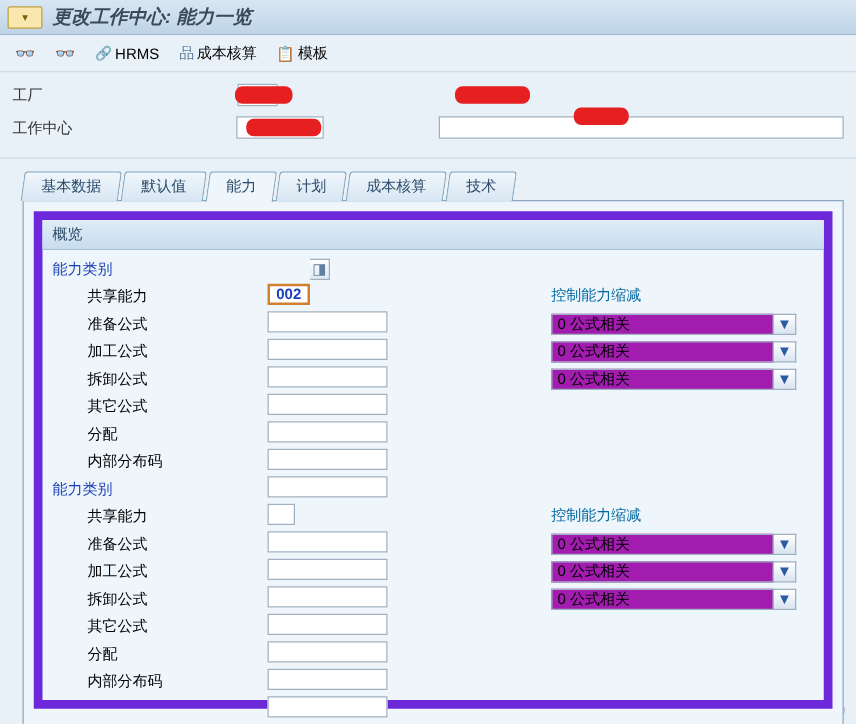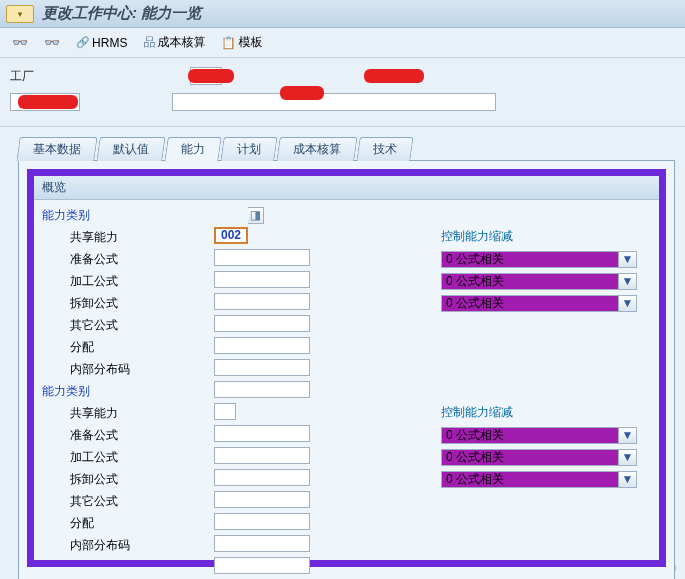--- a/index.html
+++ b/index.html
@@ -92,20 +92,21 @@
 </div>
 
 <div class="header-fields">
   <div class="hf-row">
     <div class="hf-label">工厂</div>
     <input class="hf-input w1" style="">
     <span class="redacted r1"></span>
     <span class="redacted r2"></span>
   </div>
   <div class="hf-row">
+    <div class="hf-label">工作中心</div>
     <div style="position:relative;">
       <input class="hf-input" style="width: 70px;">
       <span class="redacted r3" style="position:absolute;left:8px;top:2px;"></span>
     </div>
     <div style="position:relative;">
       <span class="redacted r4" style="position:absolute;left:100px;top:-7px;"></span>
       <div class="hf-long" style="margin-left:92px;"></div>
     </div>
   </div>
 </div>

